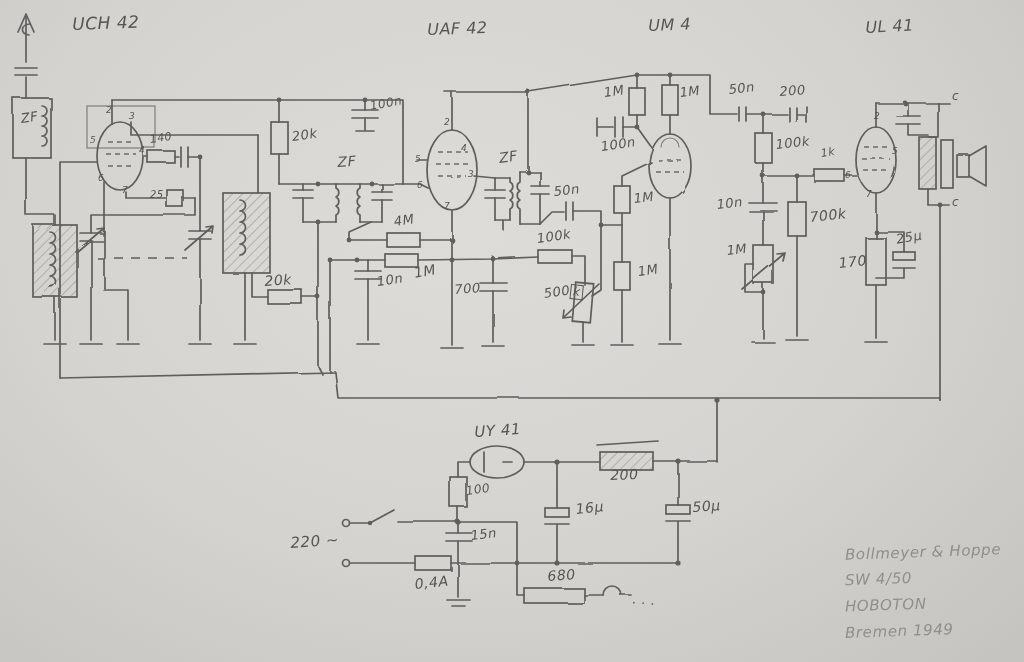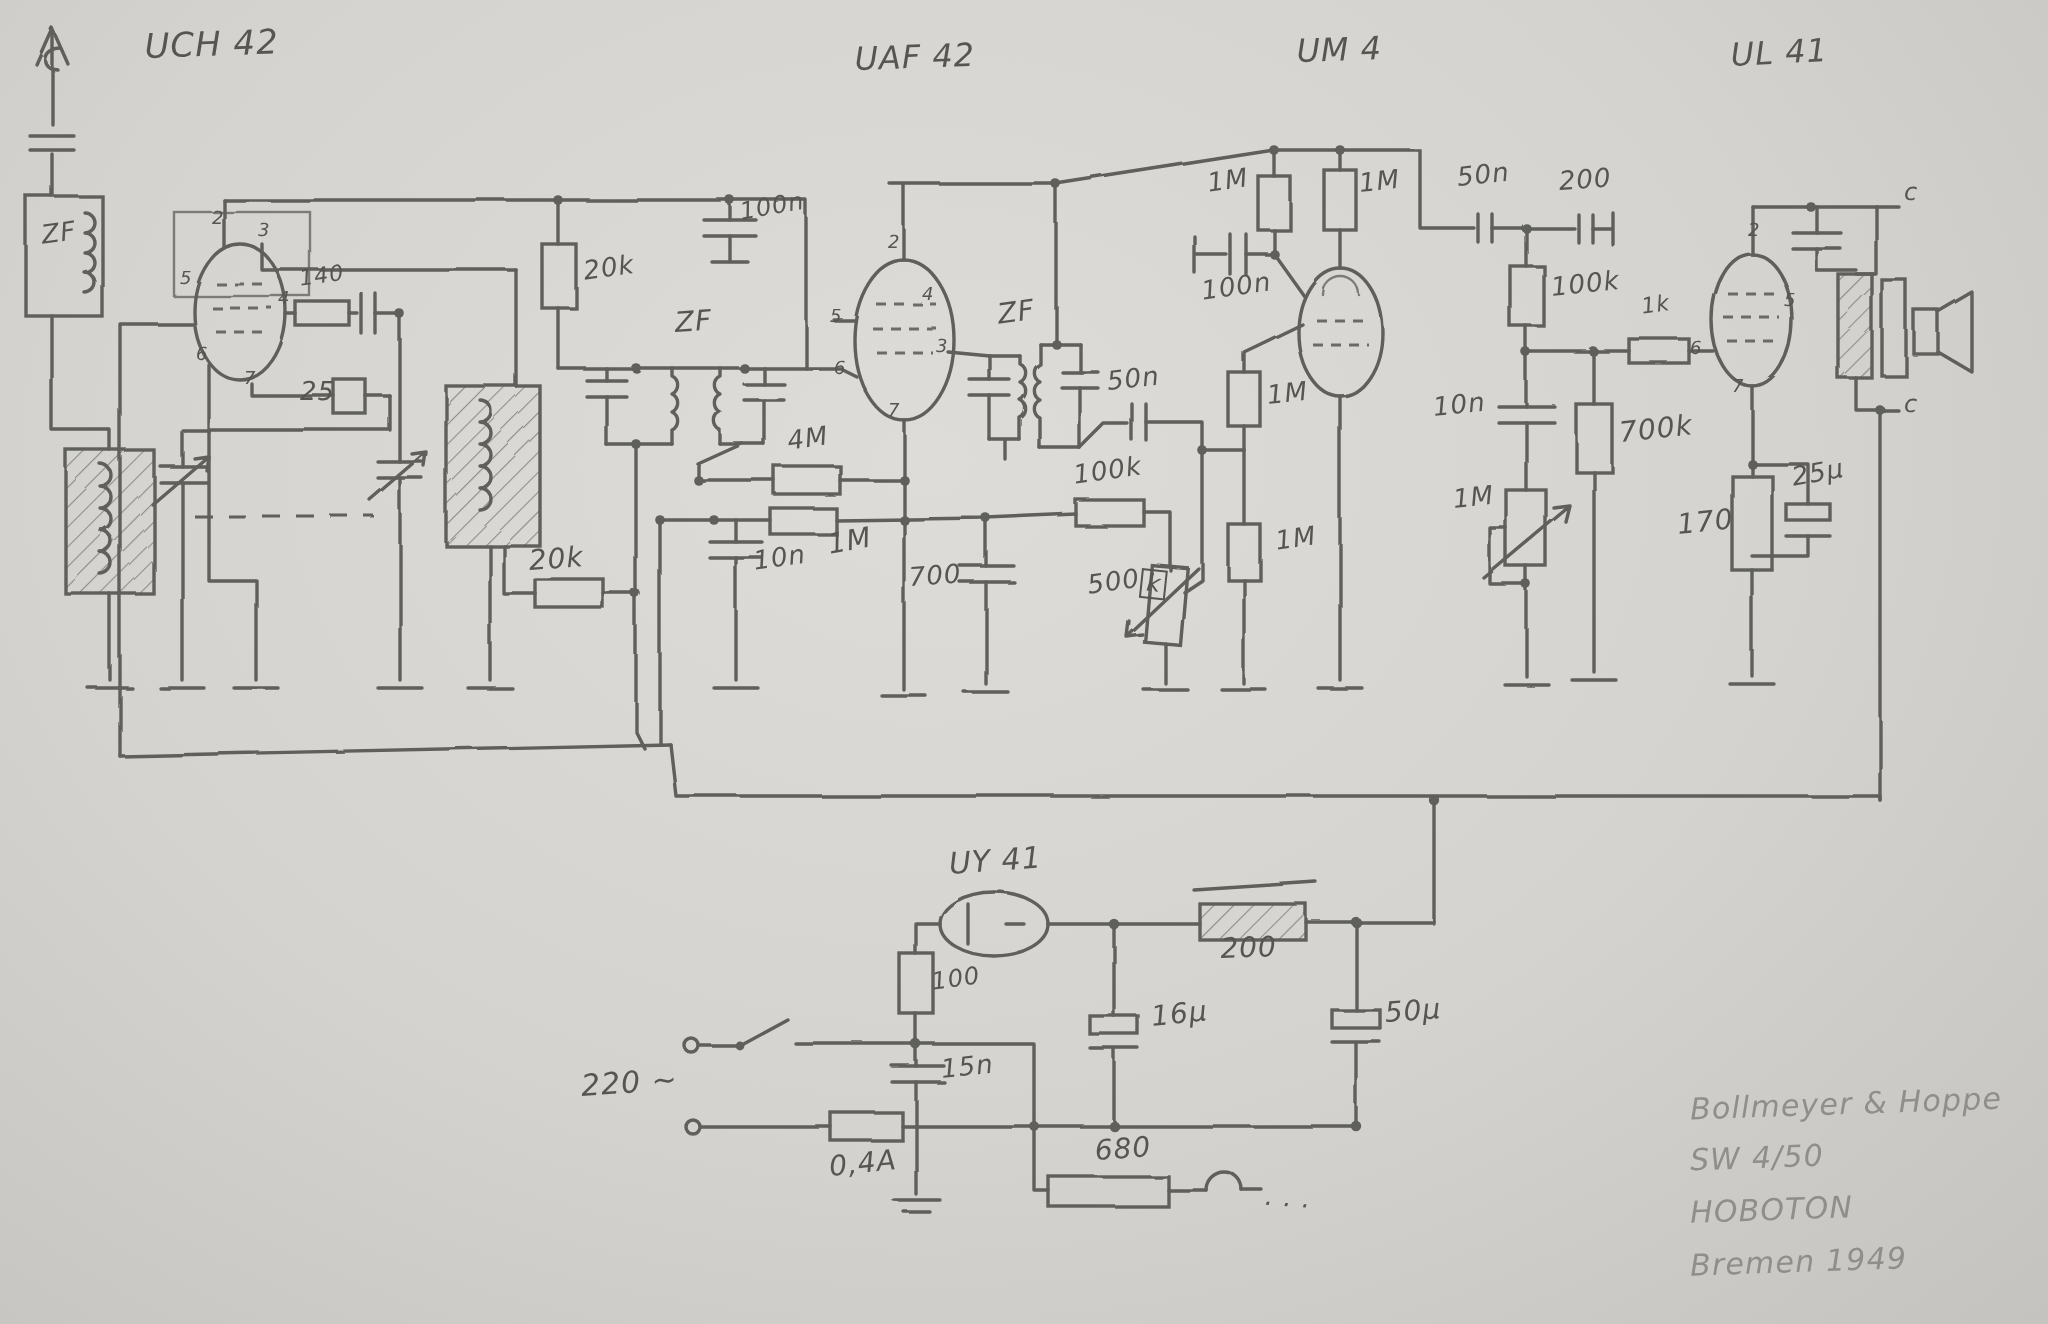--- a/index.html
+++ b/index.html
@@ -414,21 +414,21 @@
   <span class="sig" style="left:845px;top:622px">Bremen 1949</span>
 </div>
 
 <span class="lbl" style="left: 72px; top: 16px; font-size: 17px; transform: rotate(-2deg);">UCH 42</span>
     <span class="lbl" style="left: 427px; top: 22px; font-size: 16px; transform: rotate(-2deg);">UAF 42</span>
     <span class="lbl" style="left: 648px; top: 18px; font-size: 16px; transform: rotate(-2deg);">UM 4</span>
     <span class="lbl" style="left: 865px; top: 20px; font-size: 16px; transform: rotate(-3deg);">UL 41</span>
     <span class="lbl" style="left: 474px; top: 425px; font-size: 15px; transform: rotate(-4deg);">UY 41</span>
     <span class="lbl" style="left: 20px; top: 112px; font-size: 13px; transform: rotate(-8deg);">ZF</span>
     <span class="lbl" style="left: 149px; top: 134px; font-size: 11px; transform: rotate(-8deg);">140</span>
-    <span class="lbl" style="left: 150px; top: 190px; font-size: 13px;">25</span>
+    <span class="lbl" style="left: 150px; top: 190px; font-size: 10px;">25</span>
     <span class="lbl" style="left: 291px; top: 130px; font-size: 13px; transform: rotate(-8deg);">20k</span>
     <span class="lbl" style="left: 369px; top: 100px; font-size: 12px; transform: rotate(-10deg);">100n</span>
     <span class="lbl" style="left: 337px; top: 155px; font-size: 14px; transform: rotate(-4deg);">ZF</span>
     <span class="lbl" style="left: 498px; top: 151px; font-size: 14px; transform: rotate(-8deg);">ZF</span>
     <span class="lbl" style="left: 393px; top: 215px; font-size: 13px; transform: rotate(-8deg);">4M</span>
     <span class="lbl" style="left: 413px; top: 266px; font-size: 14px; transform: rotate(-10deg);">1M</span>
     <span class="lbl" style="left: 376px; top: 275px; font-size: 13px; transform: rotate(-8deg);">10n</span>
     <span class="lbl" style="left: 454px; top: 283px; font-size: 13px; transform: rotate(-4deg);">700</span>
     <span class="lbl" style="left: 264px; top: 274px; font-size: 14px; transform: rotate(-4deg);">20k</span>
     <span class="lbl" style="left: 536px; top: 232px; font-size: 13px; transform: rotate(-8deg);">100k</span>

